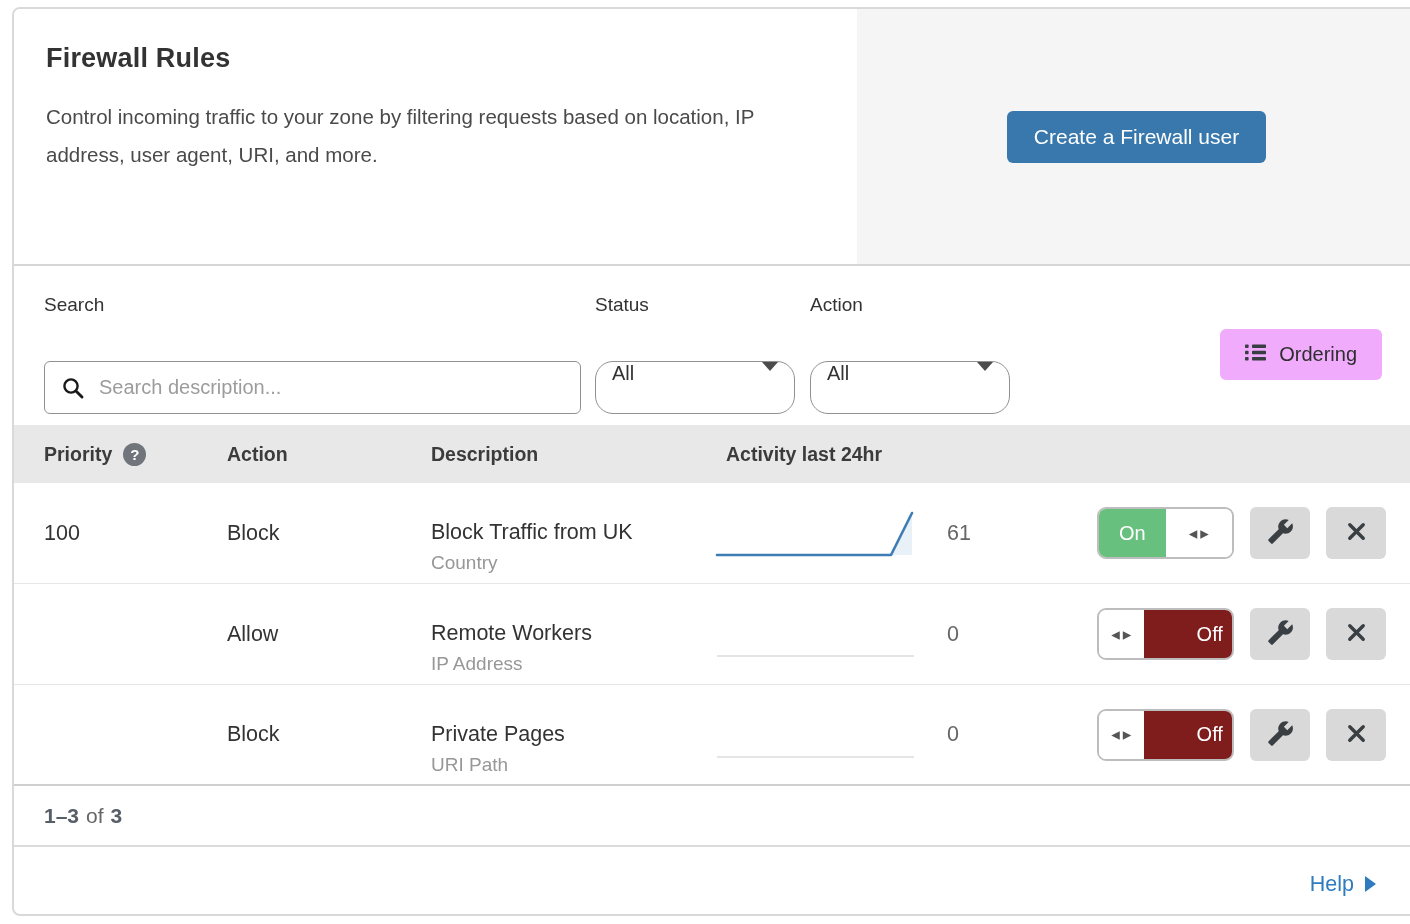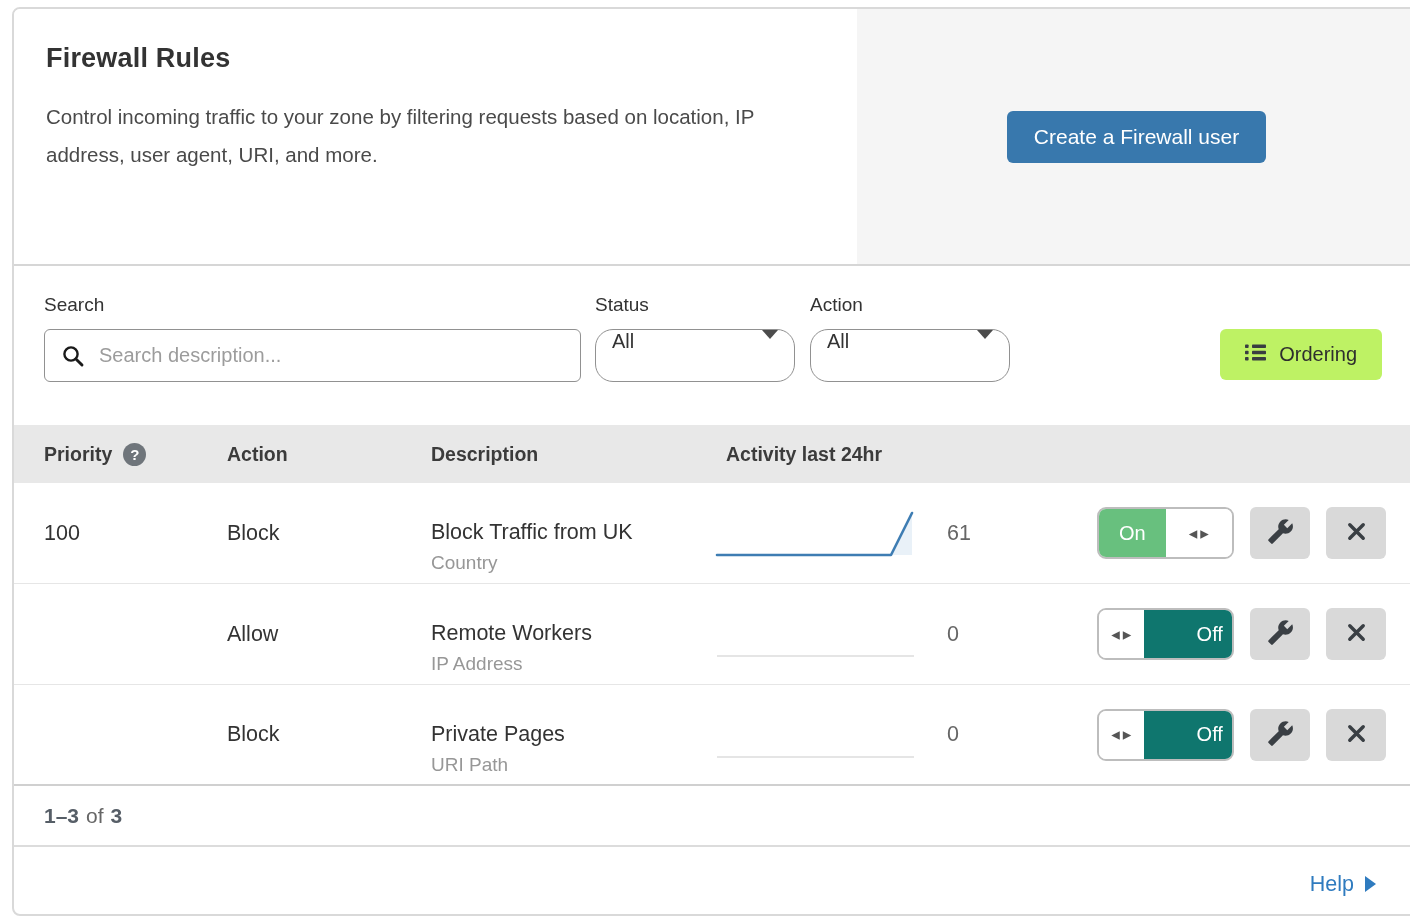--- a/index.html
+++ b/index.html
@@ -14,40 +14,40 @@
   .page-title { font-size: 27px; font-weight: bold; color: #333; margin-bottom: 24px; letter-spacing: .2px; }
   .page-desc { font-size: 20.5px; color: #4a4a4a; line-height: 38px; max-width: 785px; }
   .usage-note { font-size: 20.5px; font-weight: bold; color: #333; margin-top: 38px; }
   .header-right { flex: 1; background: #f5f5f5; display: flex; align-items: center; justify-content: center; }
   .create-btn {
     background: #3878ad; color: #fff; border: none; border-radius: 6px;
     font-size: 21px; padding: 14px 27px; cursor: pointer; font-family: inherit;
   }
   
   .filters { display: flex; align-items: flex-start; padding: 28px 34px 0 30px; height: 159px; }
-  .filter-group { display: flex; flex-direction: column; }
+  .filter-group { display: flex; flex-direction: column; gap: 32px; }
   .filter-label { font-size: 19px; color: #333; margin-bottom: 13px; }
   .search-group { width: 537px; margin-right: 14px; }
   .search-box { position: relative; height: 53px; border: 1px solid #919191; border-radius: 6px; background: #fff; }
   .search-box input {
     width: 100%; height: 100%; border: none; outline: none; background: transparent;
     padding: 0 14px 0 54px; font-size: 20px; color: #333; font-family: inherit;
   }
   .search-box input::placeholder { color: #9c9c9c; }
   .search-glyph { position: absolute; left: 16px; top: 14px; }
   .select-group { width: 200px; margin-right: 15px; }
   .select-box {
     height: 53px; border: 1px solid #919191; border-radius: 18px; background: #fff;
     display: flex; align-items: flex-start; justify-content: space-between; padding: 0 16px; cursor: pointer;
   }
   .select-value { font-size: 20px; color: #333; }
   .chevron-down { width: 0; height: 0; border-left: 8px solid transparent; border-right: 8px solid transparent; border-top: 9px solid #4c4c4c; }
   .ordering-btn {
     margin-left: auto; margin-top: 35px; height: 51px; padding: 0 25px;
-    background: #bef264; border: none; border-radius: 6px; display: flex; align-items: center; gap: 13px;
+    background: #f0abfc; border: none; border-radius: 6px; display: flex; align-items: center; gap: 13px;
     font-size: 20px; color: #2e2e2e; cursor: pointer; font-family: inherit;
   }
   
   .grid-row {
     display: grid;
     grid-template-columns: 183px 204px 283px 215px 168px 1fr;
     align-items: center; padding: 0 32px 0 30px;
   }
   .t-head { background: #e8e8e8; height: 58px; }
   .t-head .th { font-size: 19.5px; font-weight: bold; color: #3b3b3b; display: flex; align-items: center; }
@@ -62,21 +62,21 @@
   .cell-text { font-size: 21.5px; color: #333; }
   .desc-title { font-size: 21.5px; color: #333; margin-bottom: 7px; margin-top: 28px; }
   .desc-sub { font-size: 19px; color: #979797; }
   .spark-cell svg { display: block; }
   .count-cell { font-size: 21.5px; color: #666; padding-left: 18px; }
   .actions-cell { display: flex; justify-content: flex-end; align-items: flex-end; gap: 16px; }
   
   .toggle { width: 137px; height: 52px; border: 2px solid #bdbdbd; border-radius: 9px; background: #fff; display: flex; overflow: hidden; cursor: pointer; }
   .toggle-seg { flex: 1; display: flex; align-items: center; justify-content: center; font-size: 20px; }
   .seg-on { background: #68c07e; color: #fff; }
-  .seg-off { background: #0f766e; color: #fff; padding-left: 44px; }
+  .seg-off { background: #7f1d1d; color: #fff; padding-left: 44px; }
   .seg-neutral { background: #fff; color: #555; }
   .toggle-arrows { font-size: 17px; color: #555; letter-spacing: 3px; padding-left: 3px; }
   .icon-btn {
     width: 60px; height: 52px; background: #d9d9d9; border: none; border-radius: 6px;
     display: flex; align-items: center; justify-content: center; cursor: pointer;
   }
   
   .pagination { height: 61px; display: flex; align-items: center; padding-left: 30px; border-bottom: 2px solid #dcdcdc; font-size: 21px; color: #666; }
   .pagination .b { font-weight: bold; color: #565e67; }
   .pagination .sep { margin: 0 7px; }

